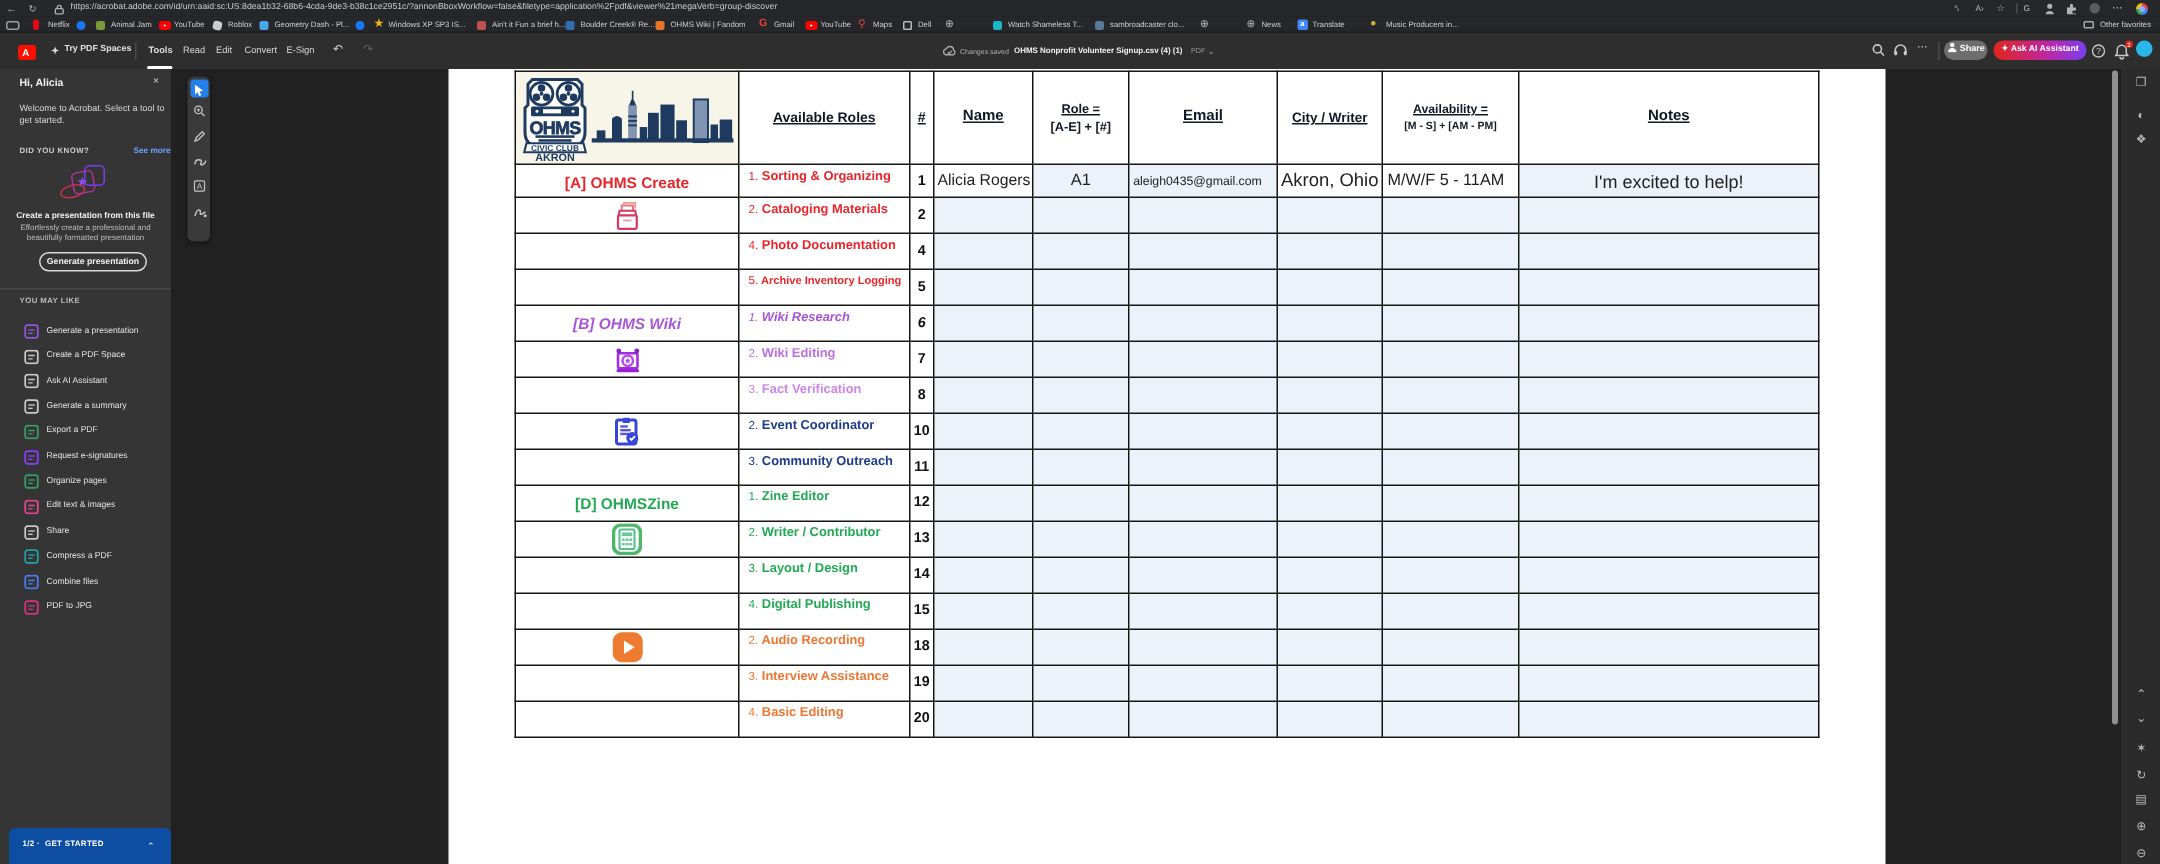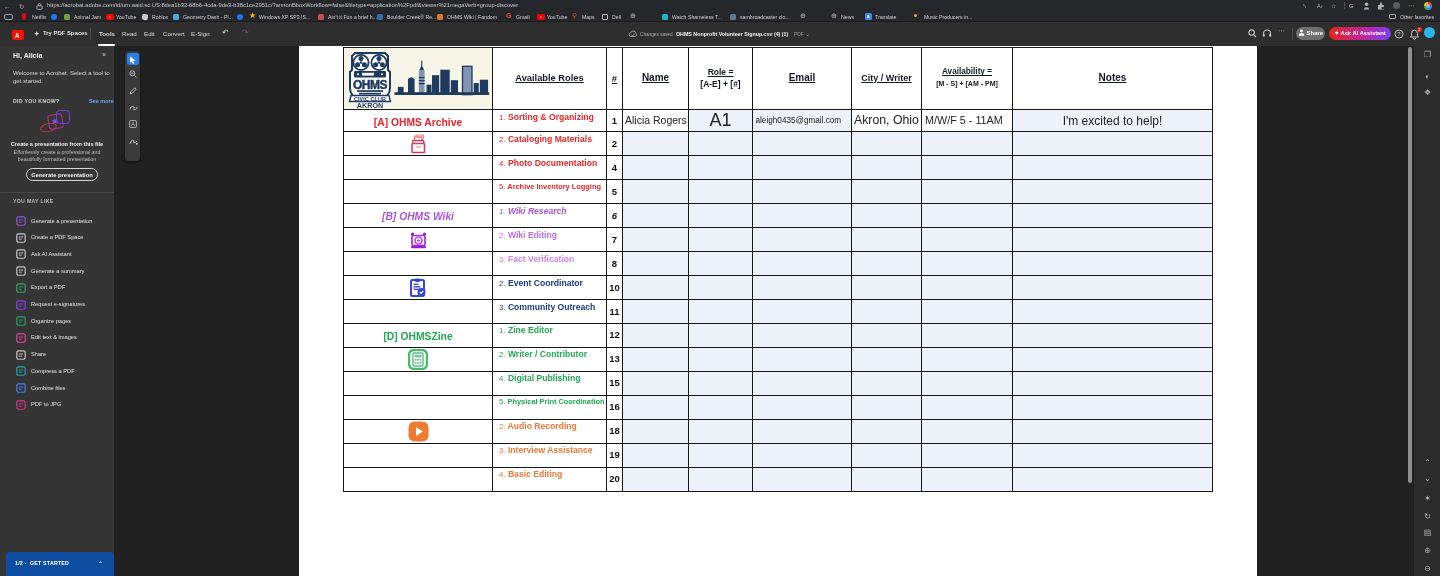--- a/index.html
+++ b/index.html
@@ -371,25 +371,25 @@
  <td class="hdr" style="font-size:9.3px;"><span class="u">Available Roles</span></td>
  <td class="hdr" style="font-size:9.5px;"><span class="u">#</span></td>
  <td class="hdr" style="font-size:10px;"><span class="u">Name</span></td>
  <td class="hdr" style="font-size:8.5px;"><span class="u">Role =</span><br><span class="l2">[A-E] + [#]</span></td>
  <td class="hdr" style="font-size:10px;"><span class="u">Email</span></td>
  <td class="hdr" style="font-size:9px;"><span class="u">City / Writer</span></td>
  <td class="hdr" style="font-size:8.2px;"><span class="u">Availability =</span><br><span class="l2" style="font-size:7px;">[M - S] + [AM - PM]</span></td>
  <td class="hdr" style="font-size:10px;"><span class="u">Notes</span></td>
 </tr>
       <tr style="height:22.1px;">
-   <td class="grpcell"><span style="color:#e8252a;font-size:10.3px;white-space:nowrap;">[A] OHMS Archive</span></td>
+   <td class="grpcell"><span style="color:#e8252a;font-size:10.3px;white-space:nowrap;">[A] OHMS Create</span></td>
    <td class="rolecell" style="color:#e8252a;font-size:8.6px;"><span class="n">1.</span> Sorting &amp; Organizing</td>
    <td class="numcell">1</td>
    <td class="" style="font-size:10.5px;padding-left:2px;color:#222;">Alicia Rogers</td>
-   <td class="lav" style="font-size:18px;text-align:center;color:#222;">A1</td>
+   <td class="lav" style="font-size:11px;text-align:center;color:#222;">A1</td>
    <td class="lav" style="font-size:8.2px;padding-left:2.5px;color:#222;white-space:nowrap;">aleigh0435@gmail.com</td>
    <td class="" style="font-size:12.3px;padding-left:2px;color:#222;white-space:nowrap;">Akron, Ohio</td>
    <td class="" style="font-size:10.8px;padding-left:3px;color:#222;white-space:nowrap;">M/W/F 5 - 11AM</td>
    <td class="lav" style="font-size:12px;text-align:center;color:#222;">I'm excited to help!</td>
   </tr>
       <tr style="height:23.95px;">
    <td class="iconcell">
           <svg width="17" height="20" viewBox="0 0 17 20" style="display:block;margin:0 auto;">
             <g fill="none">
               <path d="M4.5 6.5 L4.5 3 L12 3 L12 6.5" stroke="#e8747e" stroke-width="1.3"></path>
@@ -540,33 +540,33 @@
    <td class="numcell">13</td>
    <td class="lav" style="font-size:10.5px;padding-left:2px;color:#222;"></td>
    <td class="lav" style="font-size:13.5px;text-align:center;color:#222;"></td>
    <td class="lav" style="font-size:8.2px;padding-left:2.5px;color:#222;white-space:nowrap;"></td>
    <td class="lav" style="font-size:12.3px;padding-left:2px;color:#222;white-space:nowrap;"></td>
    <td class="lav" style="font-size:10.8px;padding-left:3px;color:#222;white-space:nowrap;"></td>
    <td class="lav" style="font-size:12px;text-align:center;color:#222;"></td>
   </tr>
       <tr style="height:23.95px;">
    <td class="grpcell"></td>
+   <td class="rolecell" style="color:#21a953;font-size:8.6px;"><span class="n">3.</span> Layout / Design</td>
+   <td class="numcell">14</td>
+   <td class="lav" style="font-size:10.5px;padding-left:2px;color:#222;"></td>
+   <td class="lav" style="font-size:13.5px;text-align:center;color:#222;"></td>
+   <td class="lav" style="font-size:8.2px;padding-left:2.5px;color:#222;white-space:nowrap;"></td>
+   <td class="lav" style="font-size:12.3px;padding-left:2px;color:#222;white-space:nowrap;"></td>
+   <td class="lav" style="font-size:10.8px;padding-left:3px;color:#222;white-space:nowrap;"></td>
+   <td class="lav" style="font-size:12px;text-align:center;color:#222;"></td>
+  </tr>
+      <tr style="height:23.95px;">
+   <td class="grpcell"></td>
    <td class="rolecell" style="color:#21a953;font-size:8.6px;"><span class="n">4.</span> Digital Publishing</td>
    <td class="numcell">15</td>
-   <td class="lav" style="font-size:10.5px;padding-left:2px;color:#222;"></td>
-   <td class="lav" style="font-size:13.5px;text-align:center;color:#222;"></td>
-   <td class="lav" style="font-size:8.2px;padding-left:2.5px;color:#222;white-space:nowrap;"></td>
-   <td class="lav" style="font-size:12.3px;padding-left:2px;color:#222;white-space:nowrap;"></td>
-   <td class="lav" style="font-size:10.8px;padding-left:3px;color:#222;white-space:nowrap;"></td>
-   <td class="lav" style="font-size:12px;text-align:center;color:#222;"></td>
-  </tr>
-      <tr style="height:23.95px;">
-   <td class="grpcell"></td>
-   <td class="rolecell" style="color:#21a953;font-size:7.4px;"><span class="n">5.</span> Physical Print Coordination</td>
-   <td class="numcell">16</td>
    <td class="lav" style="font-size:10.5px;padding-left:2px;color:#222;"></td>
    <td class="lav" style="font-size:13.5px;text-align:center;color:#222;"></td>
    <td class="lav" style="font-size:8.2px;padding-left:2.5px;color:#222;white-space:nowrap;"></td>
    <td class="lav" style="font-size:12.3px;padding-left:2px;color:#222;white-space:nowrap;"></td>
    <td class="lav" style="font-size:10.8px;padding-left:3px;color:#222;white-space:nowrap;"></td>
    <td class="lav" style="font-size:12px;text-align:center;color:#222;"></td>
   </tr>
       <tr style="height:23.95px;">
    <td class="iconcell">
           <svg width="21" height="21" viewBox="0 0 21 21" style="display:block;margin:0 auto;">

